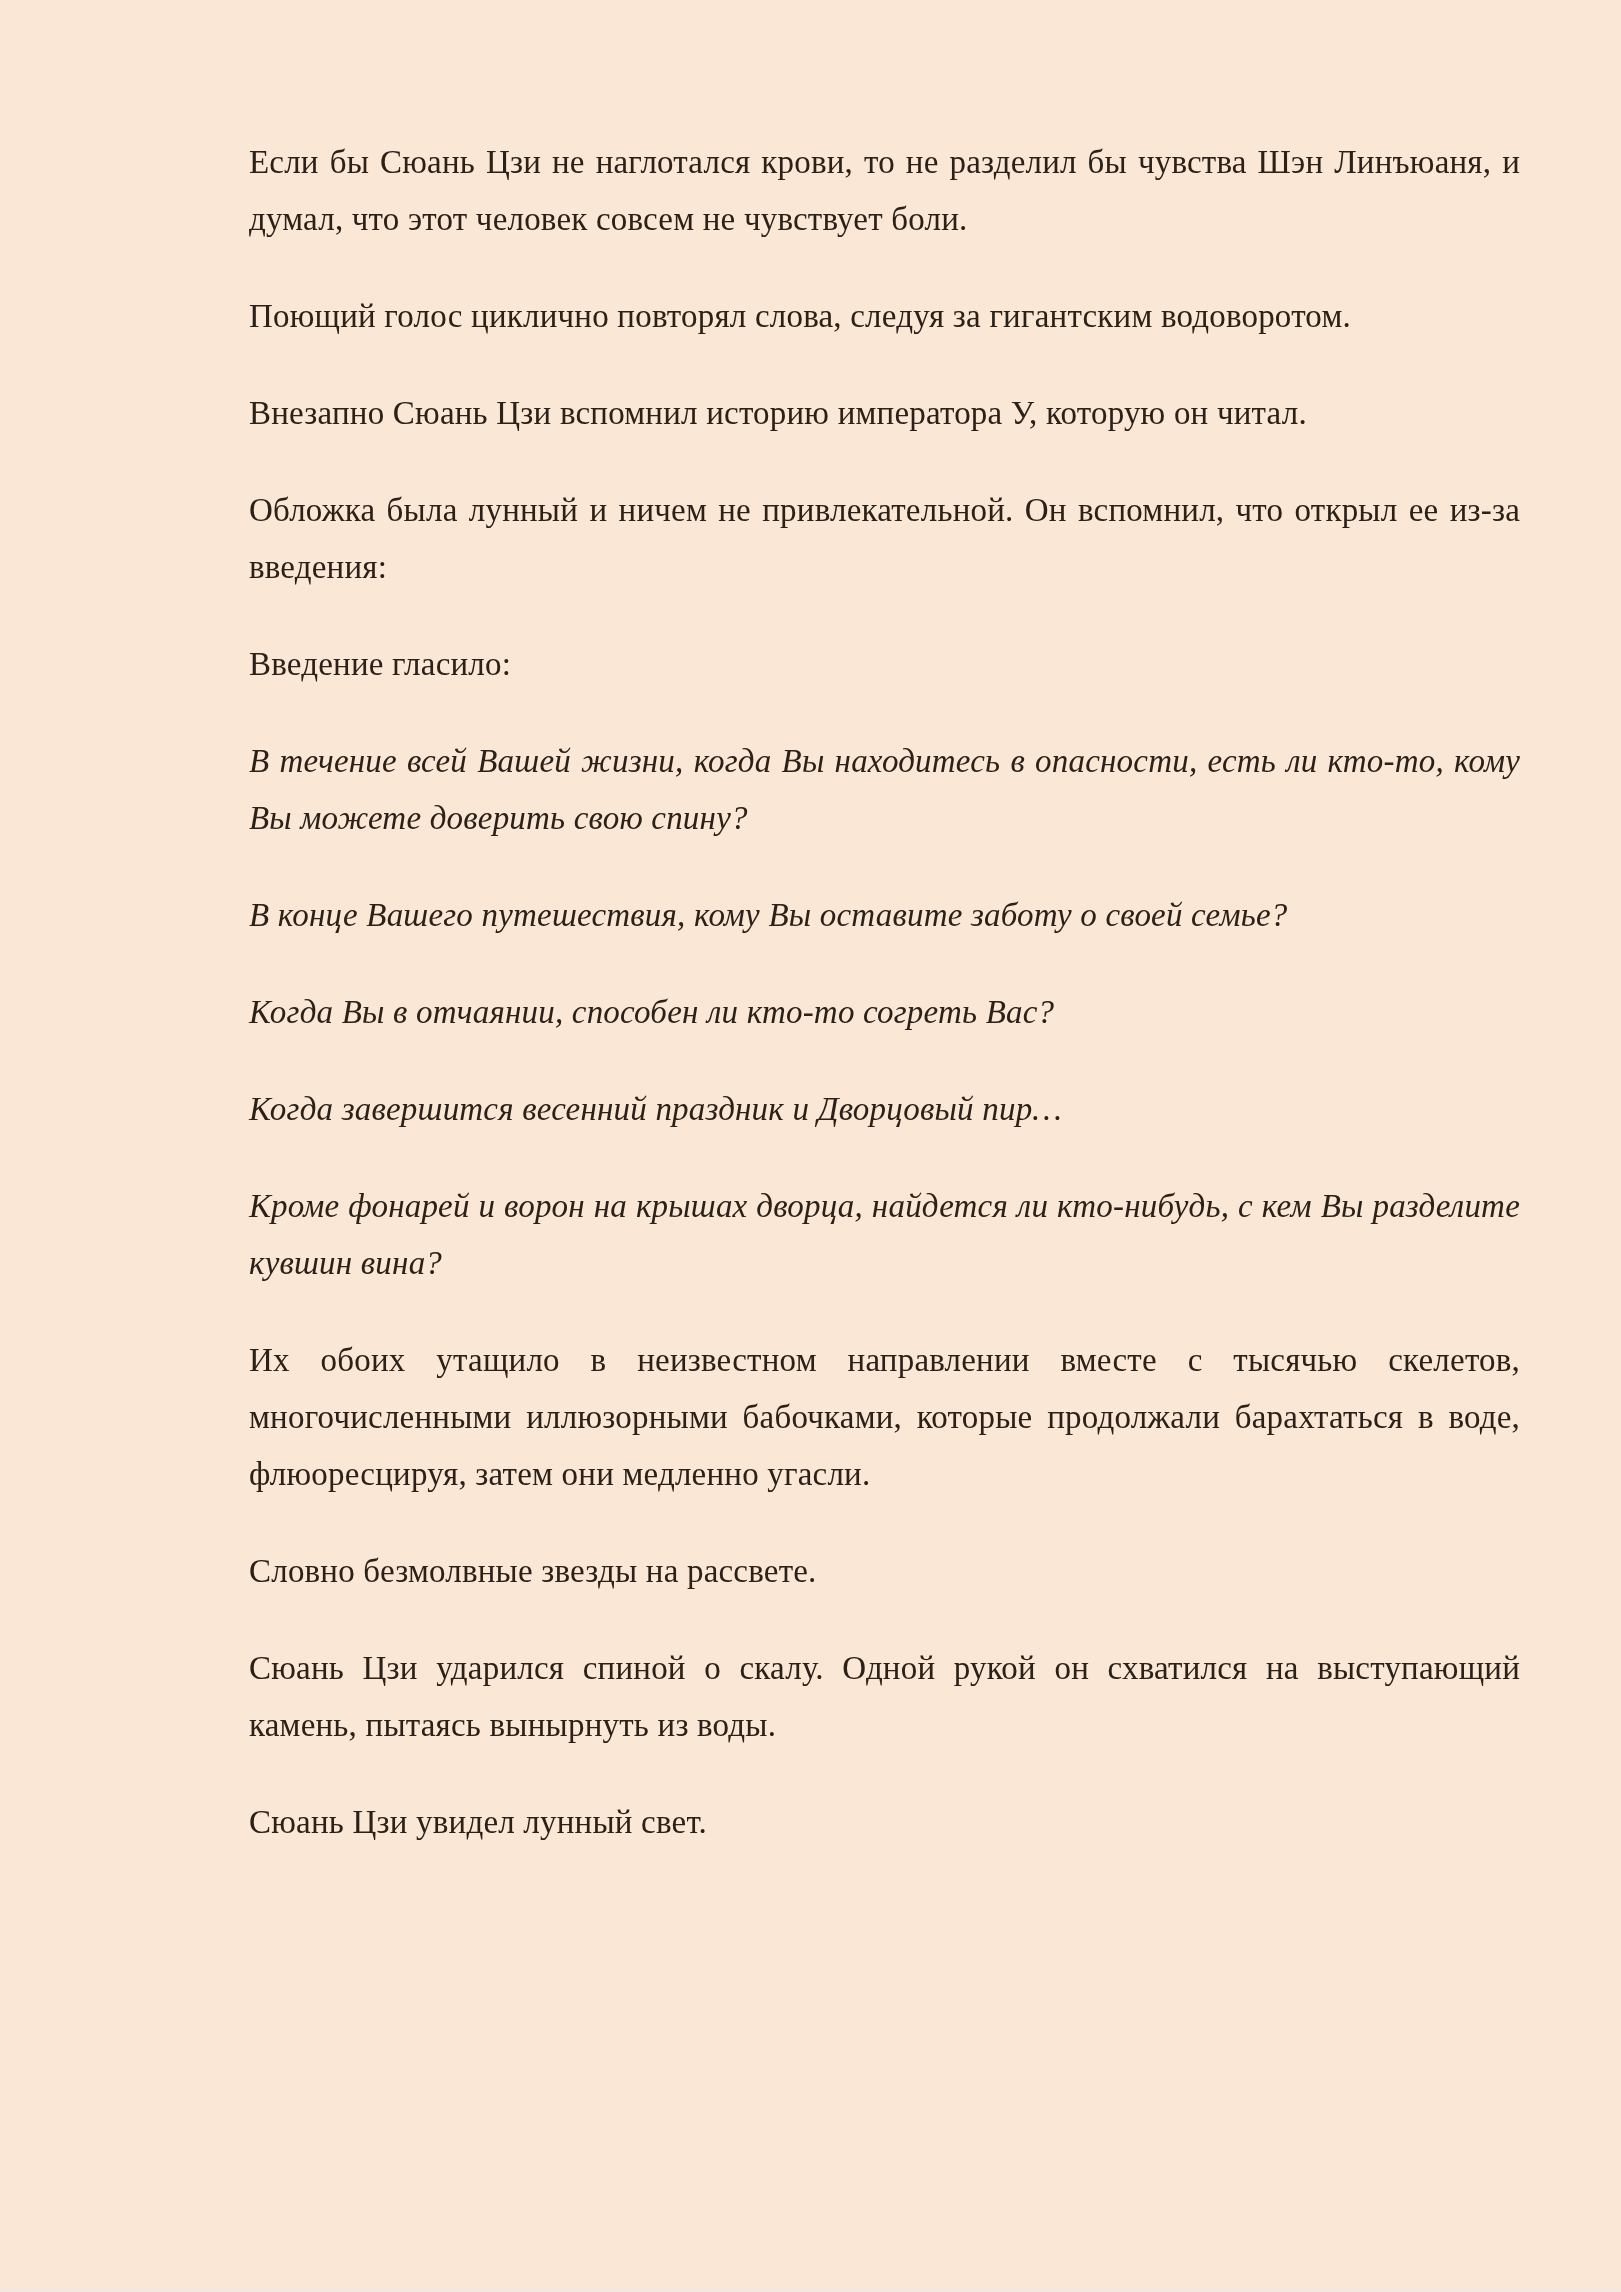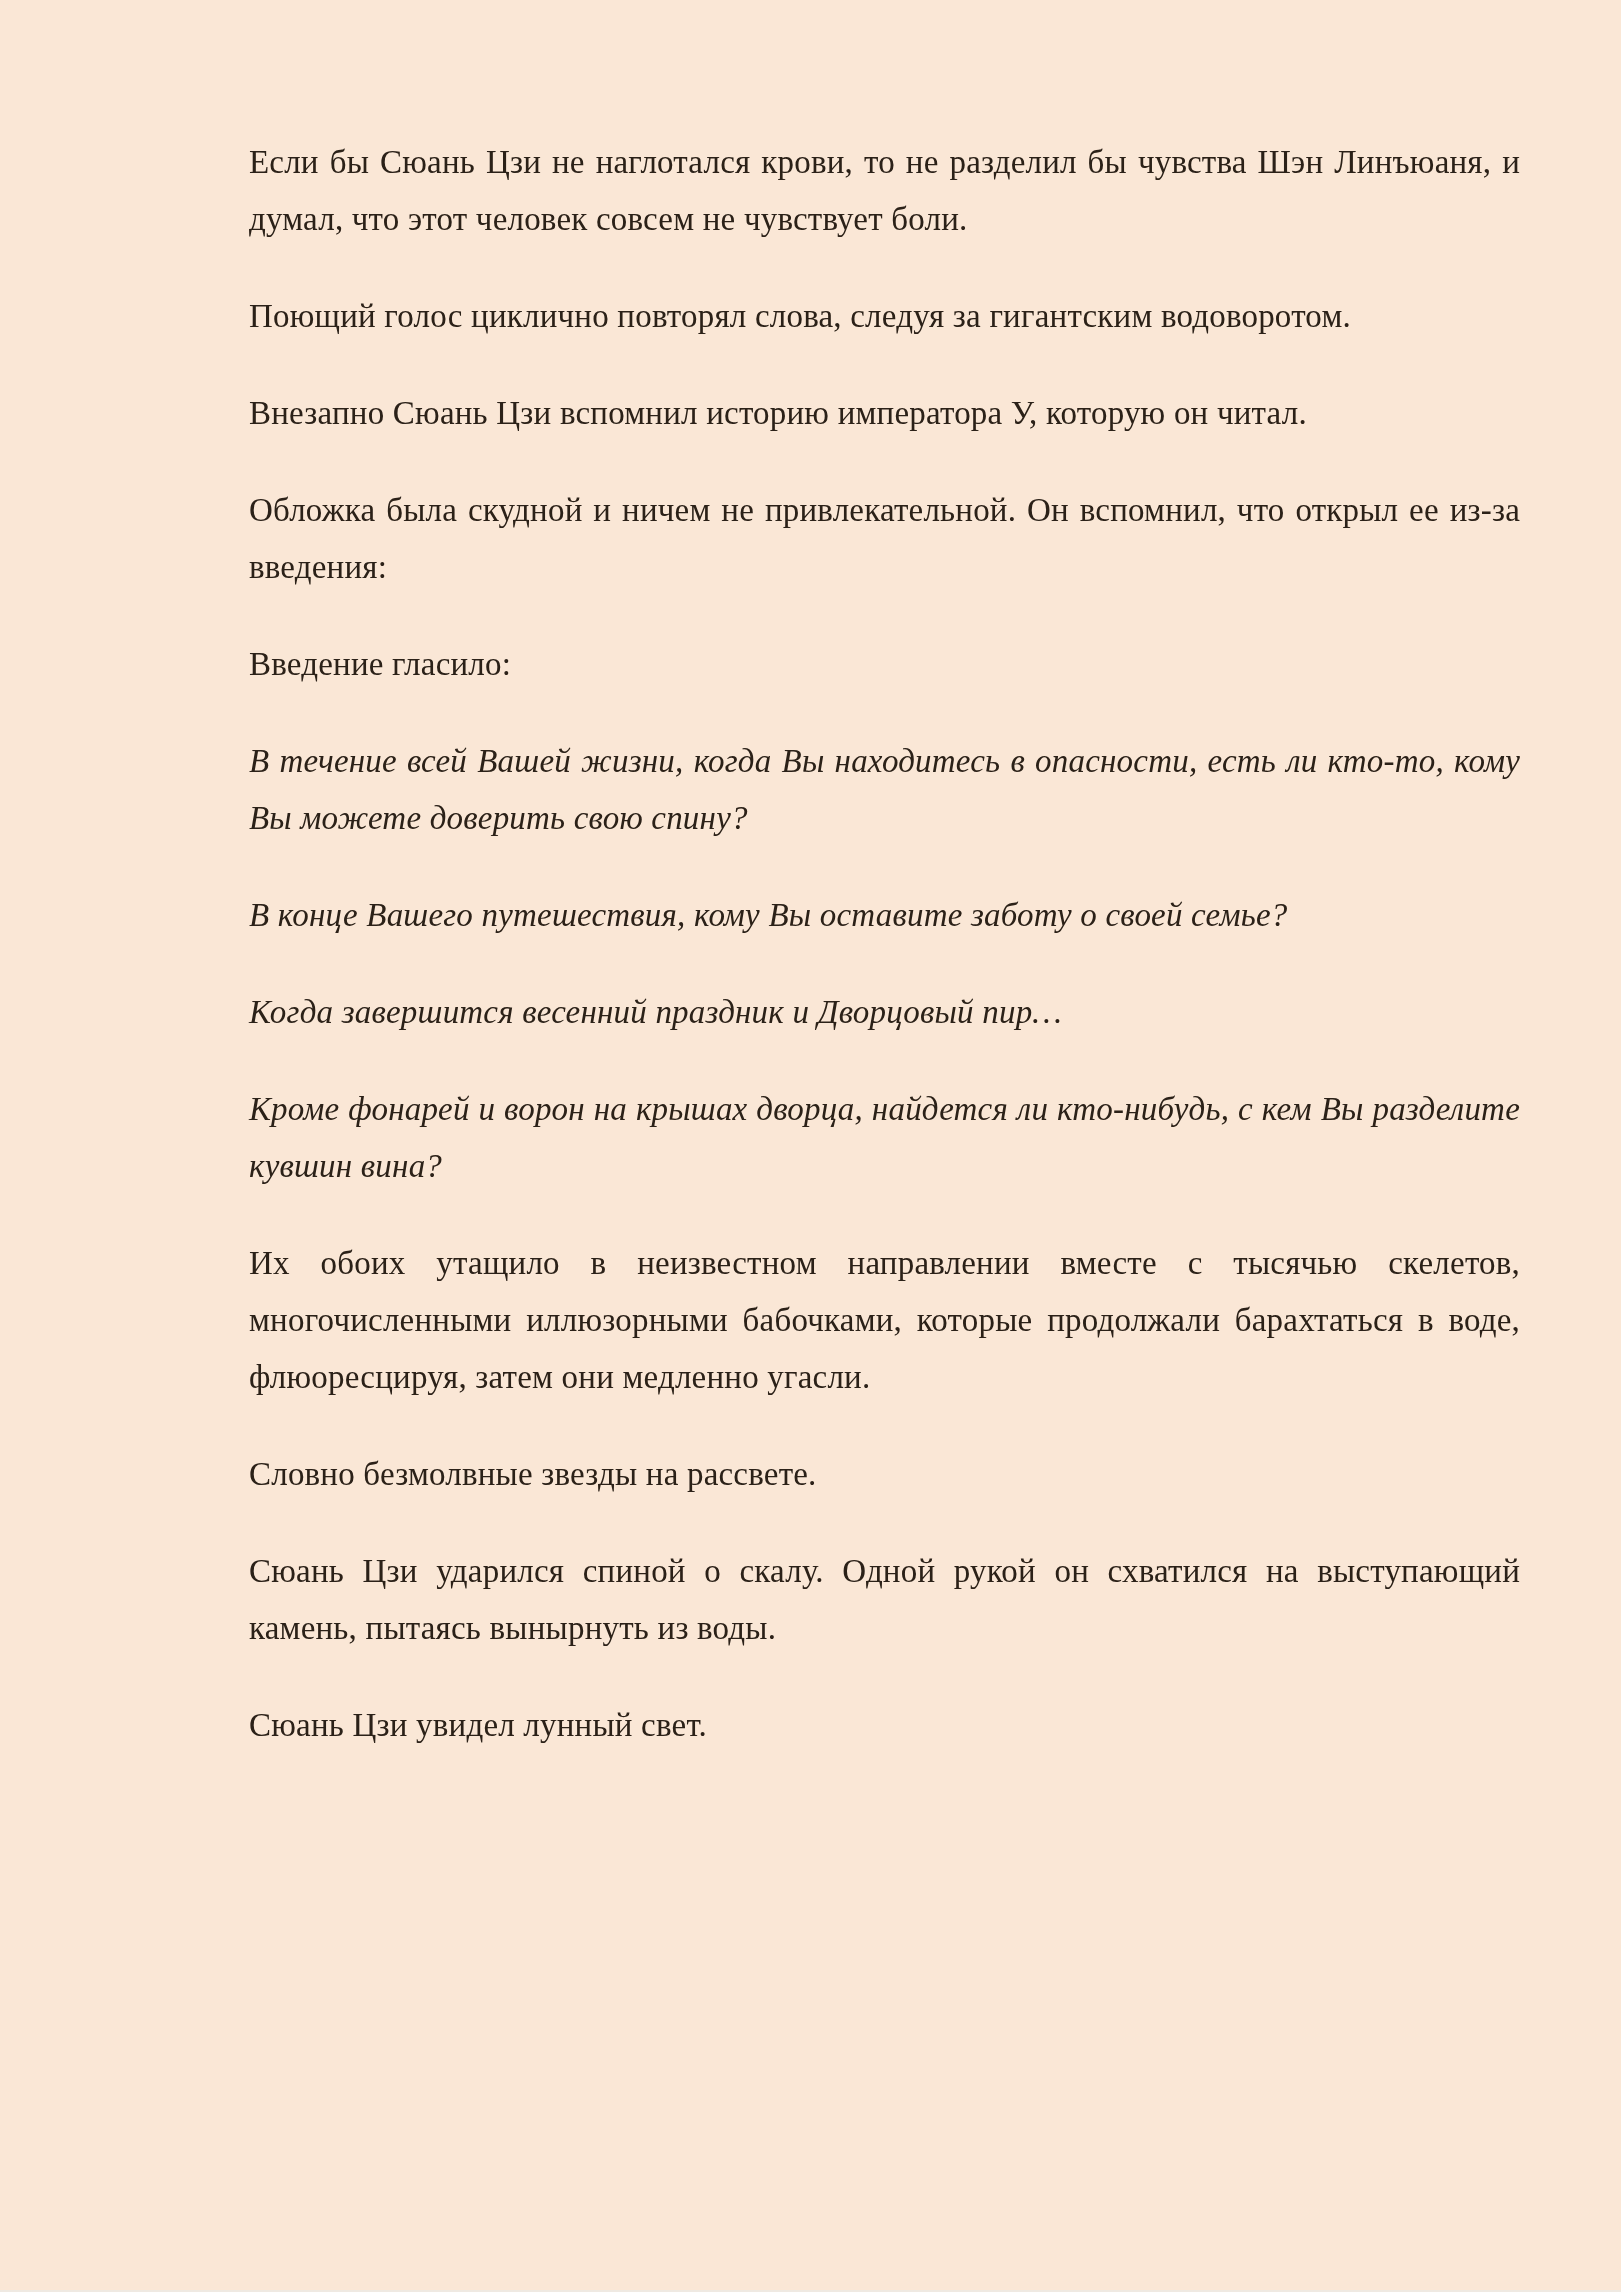--- a/index.html
+++ b/index.html
@@ -44,24 +44,25 @@
     background: #efe9e2;
   }
 </style>
 </head>
 <body style="--bg: #fae7d6; --fg: #2b2118;">
 
 <div class="text-column">
     <p class="para">Если бы Сюань Цзи не наглотался крови, то не разделил бы чувства Шэн Линъюаня, и думал, что этот человек совсем не чувствует боли.</p>
     <p class="para">Поющий голос циклично повторял слова, следуя за гигантским водоворотом.</p>
     <p class="para">Внезапно Сюань Цзи вспомнил историю императора У, которую он читал.</p>
-    <p class="para">Обложка была скудной и ничем не привлекательной. Он вспомнил, что открыл ее из-за введения:</p>
+    <p class="para">Обложка была лунный и ничем не привлекательной. Он вспомнил, что открыл ее из-за введения:</p>
     <p class="para">Введение гласило:</p>
     <p class="para italic">В течение всей Вашей жизни, когда Вы находитесь в опасности, есть ли кто-то, кому Вы можете доверить свою спину?</p>
     <p class="para italic">В конце Вашего путешествия, кому Вы оставите заботу о своей семье?</p>
+    <p class="para italic">Когда Вы в отчаянии, способен ли кто-то согреть Вас?</p>
     <p class="para italic">Когда завершится весенний праздник и Дворцовый пир…</p>
     <p class="para italic">Кроме фонарей и ворон на крышах дворца, найдется ли кто-нибудь, с кем Вы разделите кувшин вина?</p>
     <p class="para">Их обоих утащило в неизвестном направлении вместе с тысячью скелетов, многочисленными иллюзорными бабочками, которые продолжали барахтаться в воде, флюоресцируя, затем они медленно угасли.</p>
     <p class="para">Словно безмолвные звезды на рассвете.</p>
     <p class="para">Сюань Цзи ударился спиной о скалу. Одной рукой он схватился на выступающий камень, пытаясь вынырнуть из воды.</p>
     <p class="para">Сюань Цзи увидел лунный свет.</p>
   </div>
 
 <div class="bottom-edge"></div>
 

